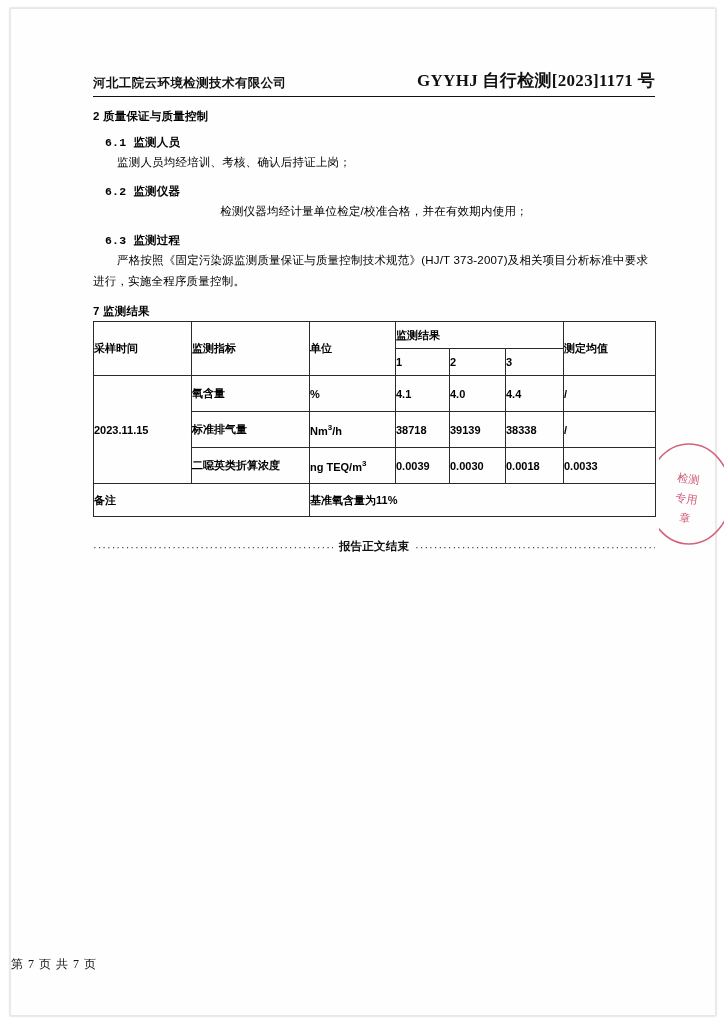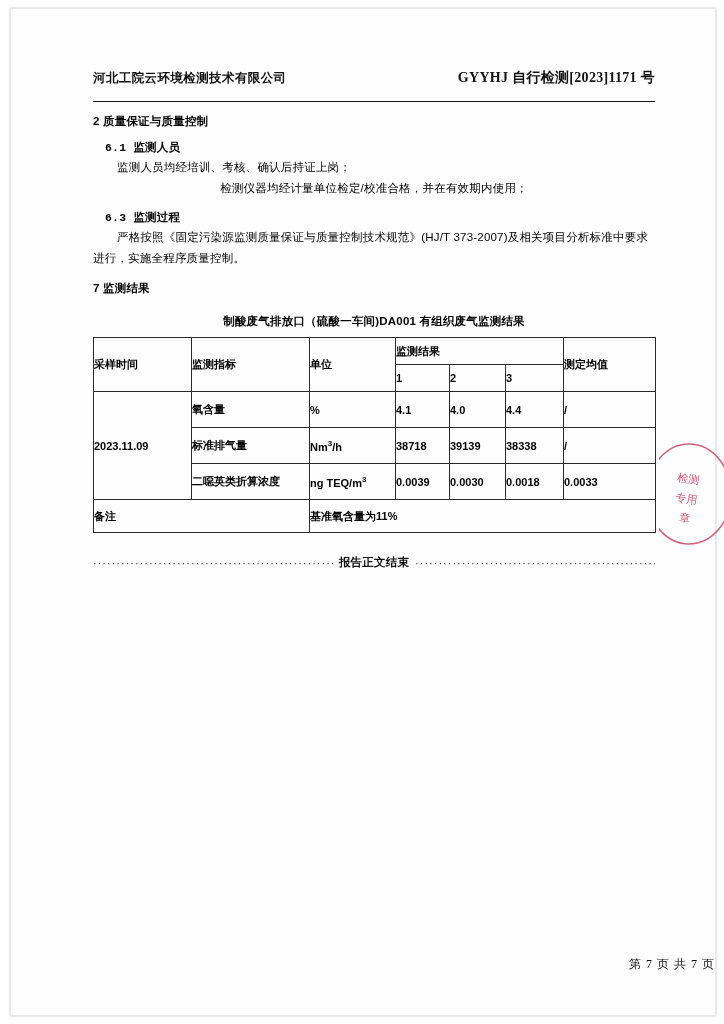--- a/index.html
+++ b/index.html
@@ -30,31 +30,31 @@
     left: 82px;
     top: 60px;
     width: 562px;
   }
   
   .doc-header {
     display: flex;
     align-items: flex-end;
     justify-content: space-between;
     border-bottom: 1.2px solid #111;
-    padding-bottom: 14px;
+    padding-bottom: 4px;
   }
   .doc-header .company {
     font-family: "Liberation Sans", sans-serif;
     font-size: 12.5px;
     font-weight: 700;
     letter-spacing: 0.4px;
     color: #111;
   }
   .doc-header .report-no {
-    font-size: 14px;
+    font-size: 17px;
     font-weight: 700;
     letter-spacing: 0.3px;
     color: #111;
     font-family: "Liberation Serif", serif;
   }
   
   .sec-title {
     font-family: "Liberation Sans", sans-serif;
     font-size: 11.5px;
     font-weight: 700;
@@ -154,21 +154,21 @@
   }
   .end-line .label {
     padding: 0 6px;
     white-space: nowrap;
   }
   .footer {
     position: absolute;
     left: 0;
     right: 0;
     bottom: 42px;
-    text-align: right;
+    text-align: left;
     font-family: "Liberation Serif", serif;
     font-size: 12px;
     letter-spacing: 1px;
     color: #111;
   }
   .stamp-wrap {
     position: absolute;
     left: 648px;
     top: 430px;
     width: 90px;
@@ -186,28 +186,28 @@
     <div class="doc-header">
       <div class="company">河北工院云环境检测技术有限公司</div>
       <div class="report-no">GYYHJ 自行检测[2023]1171 号</div>
     </div>
 
     <div class="sec-title">2 质量保证与质量控制</div>
 
     <div class="sub-title">6.1 监测人员</div>
     <div class="para indent">监测人员均经培训、考核、确认后持证上岗；</div>
 
+    <div class="sub-title">6.2 监测仪器</div>
     <div class="para noindent">检测仪器均经计量单位检定/校准合格，并在有效期内使用；</div>
 
     <div class="sub-title">6.3 监测过程</div>
     <div class="para indent2">严格按照《固定污染源监测质量保证与质量控制技术规范》(HJ/T 373-2007)及相关项目分析标准中要求进行，实施全程序质量控制。</div>
 
     <div class="sec-title">7 监测结果</div>
 
-    <div class="table-caption">制酸废气排放口（硫酸一车间)DA001 有组织废气监测结果</div>
 
     <table class="data">
       <colgroup>
         <col style="width:98px">
         <col style="width:118px">
         <col style="width:86px">
         <col style="width:54px">
         <col style="width:56px">
         <col style="width:58px">
         <col style="width:92px">
@@ -220,21 +220,21 @@
           <td colspan="3">监测结果</td>
           <td rowspan="2">测定均值</td>
         </tr>
         <tr class="hrow2">
           <td>1</td>
           <td>2</td>
           <td>3</td>
         </tr>
 
         <tr class="drow">
-          <td rowspan="3">2023.11.09</td>
+          <td rowspan="3">2023.11.15</td>
           <td>氧含量</td>
           <td>%</td>
           <td>4.1</td>
           <td>4.0</td>
           <td>4.4</td>
           <td>/</td>
         </tr>
 
         <tr class="drow">
           <td>标准排气量</td>

